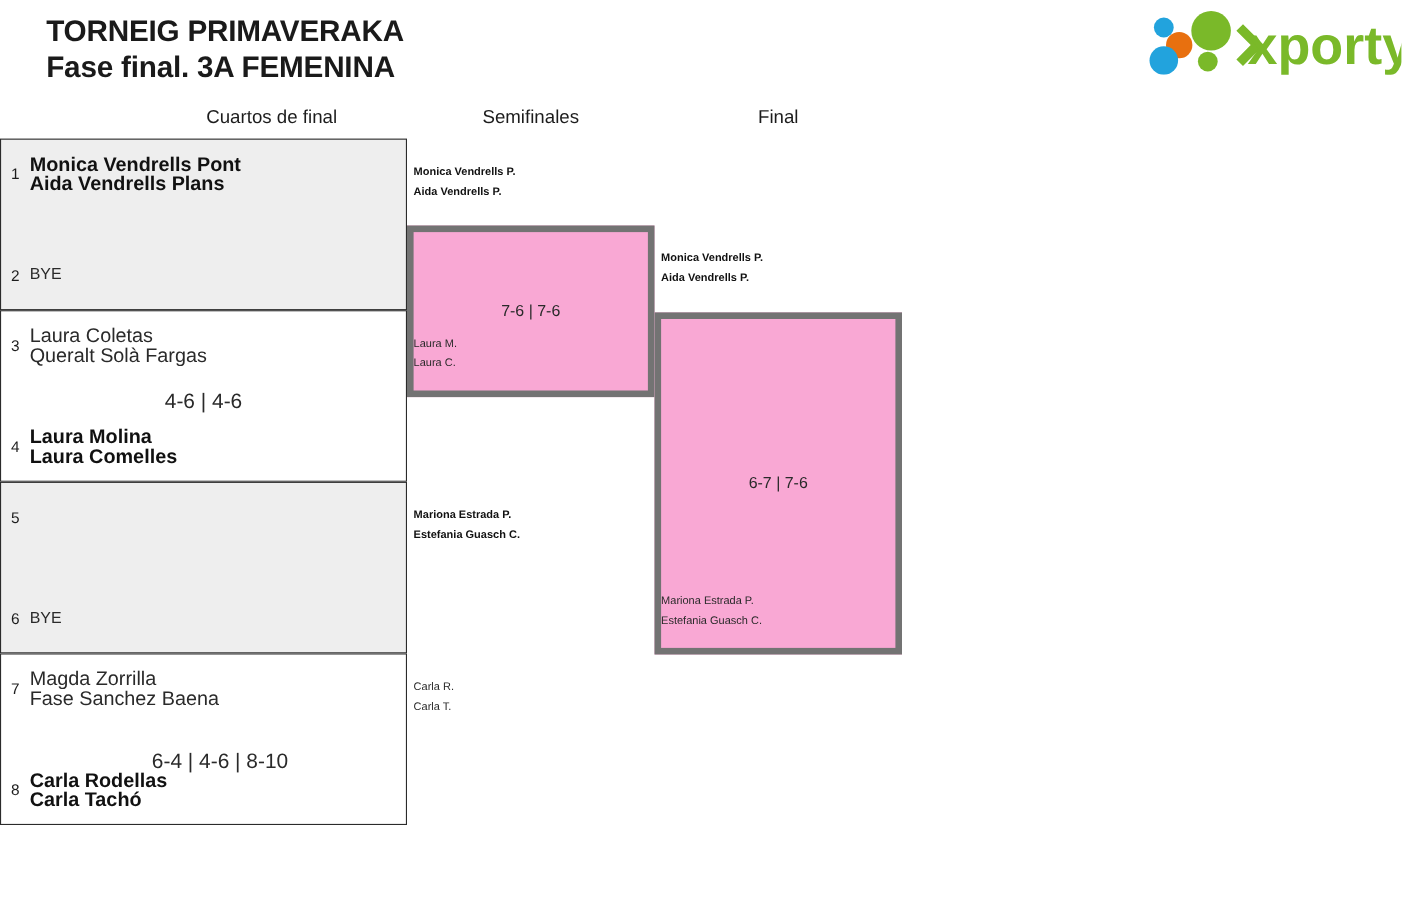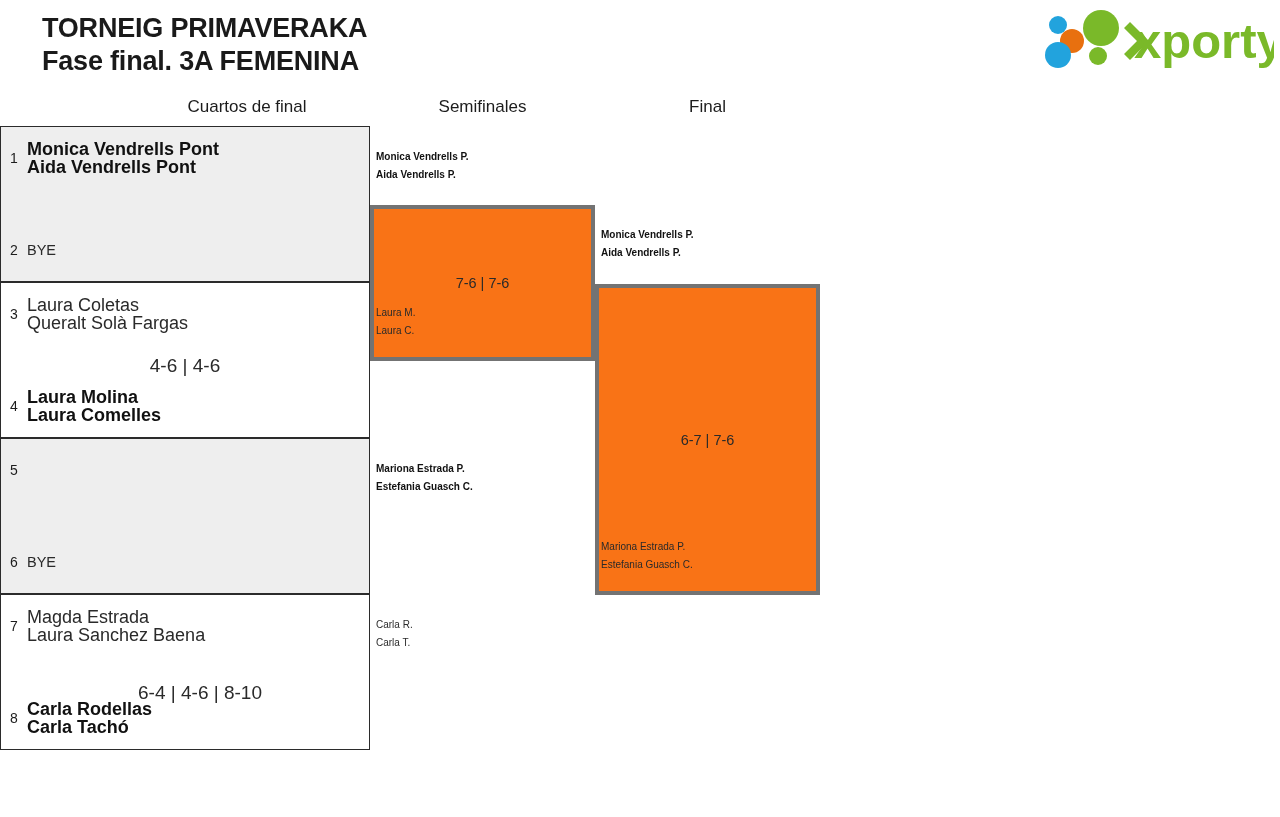--- a/index.html
+++ b/index.html
@@ -94,22 +94,22 @@
     position: absolute;
     left: 0; right: 0;
     text-align: center;
     font-size: 19px;
     color: #2a2a2a;
   }
 
   
   .conn {
     position: absolute;
-    border: 4px solid #737373;
-    background: #f97316;
+    border: 6px solid #737373;
+    background: #f9a8d4;
   }
   .conn .score {
     position: absolute;
     left: 0; right: 0;
     top: 50%;
     transform: translateY(-50%);
     text-align: center;
     font-size: 14.5px;
     color: #2a2a2a;
   }
@@ -152,21 +152,21 @@
 
   <div class="round-head" id="rh0">Cuartos de final</div>
   <div class="round-head" id="rh1">Semifinales</div>
   <div class="round-head" id="rh2">Final</div>
 
   <div class="box qf shaded" style="top:126px; height:156px;">
     <div class="slot top">
       <span class="seed">1</span>
       <span class="team winner">
         <span>Monica Vendrells Pont</span>
-        <span class="p2">Aida Vendrells Pont</span>
+        <span class="p2">Aida Vendrells Plans</span>
       </span>
     </div>
     <div class="score" style="top:68px;"></div>
     <div class="slot bottom">
       <span class="seed">2</span>
       <span class="team bye">
         <span>BYE</span>
       </span>
     </div>
   </div>
@@ -199,22 +199,22 @@
       <span class="team bye">
         <span>BYE</span>
       </span>
     </div>
   </div>
 
   <div class="box qf" style="top:594px; height:156px;">
     <div class="slot top">
       <span class="seed">7</span>
       <span class="team">
-        <span>Magda Estrada</span>
-        <span class="p2">Laura Sanchez Baena</span>
+        <span>Magda Zorrilla</span>
+        <span class="p2">Fase Sanchez Baena</span>
       </span>
     </div>
     <div class="score" style="top:87px;padding-left:30px;">6-4 | 4-6 | 8-10</div>
     <div class="slot bottom">
       <span class="seed">8</span>
       <span class="team winner">
         <span>Carla Rodellas</span>
         <span class="p2">Carla Tachó</span>
       </span>
     </div>

